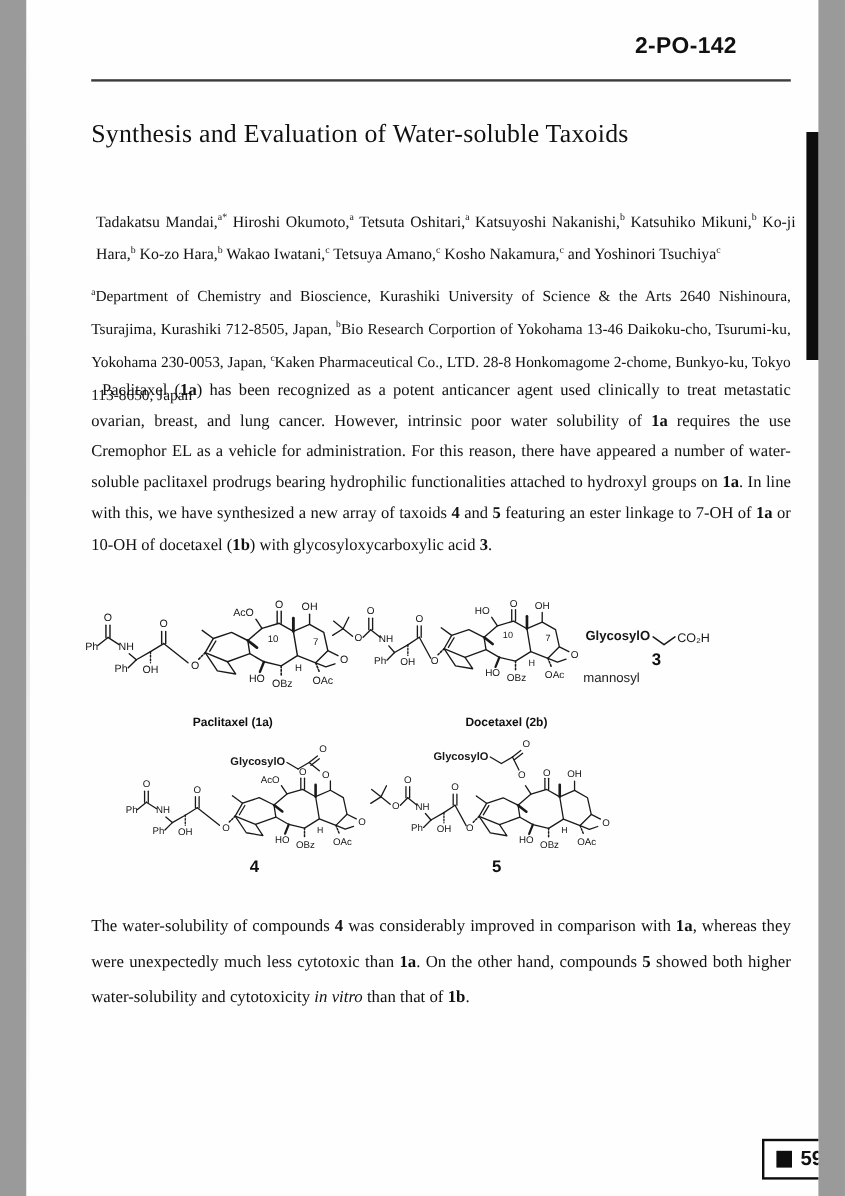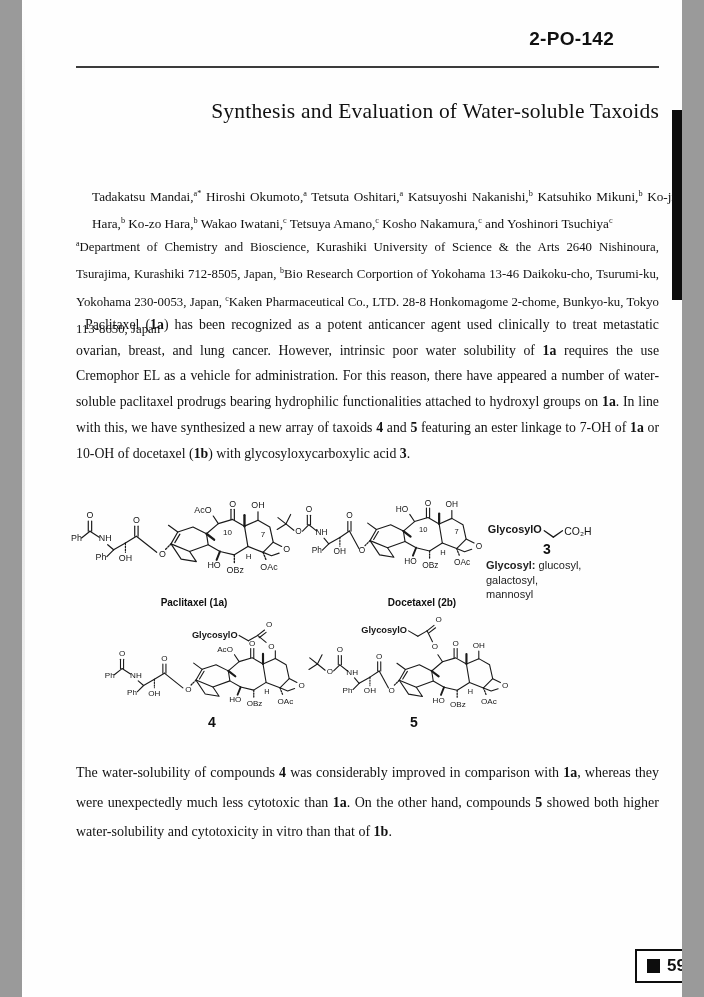--- a/index.html
+++ b/index.html
@@ -17,37 +17,37 @@
   .rule{position:absolute;left:54px;top:66px;width:583px;height:2px;background:#3c3c3c;}
   .poster-tab{
     position:absolute;left:650px;top:110px;width:40px;height:190px;background:#0d0d0d;
     display:flex;align-items:center;justify-content:center;
   }
   .poster-tab span{
     writing-mode:vertical-rl;color:#fff;white-space:nowrap;
     font-family:"Liberation Sans", sans-serif;font-weight:bold;font-size:14.5px;letter-spacing:.5px;
   }
   .title{
-    position:absolute;left:54px;top:99px;width:583px;text-align:right;
+    position:absolute;left:54px;top:99px;width:583px;text-align:left;
     font-size:21.5px;font-weight:normal;letter-spacing:.2px;margin:0;
   }
   .authors{
-    position:absolute;left:54px;top:167px;width:583px;margin:16px;
+    position:absolute;left:54px;top:167px;width:583px;margin:4px;
     font-size:13.2px;line-height:27px;text-align:justify;
   }
   .affiliations{
     position:absolute;left:54px;top:234px;width:583px;margin:0;
     font-size:12.8px;line-height:27.3px;text-align:justify;
   }
   .bodytext{margin:0;position:absolute;left:54px;width:583px;text-align:justify;}
   .p1{top:312px;font-size:13.8px;line-height:25.7px;text-indent:9px;}
   .p2{top:758px;font-size:14px;line-height:29.5px;}
   sup{font-size:.62em;line-height:0;}
   .b{font-weight:bold;}
-  .i{}
+  .i{font-style:italic;}
   
   .struct{position:absolute;}
   .struct path, .struct line{fill:none;stroke:#1a1a1a;stroke-width:1.4;stroke-linecap:round;stroke-linejoin:round;}
   .struct text{
     font-family:"Liberation Sans","DejaVu Sans",sans-serif;font-size:10.5px;fill:#151515;
     text-anchor:middle;
   }
   .struct text.num{font-size:9.5px;}
   .struct text.gly{font-weight:bold;font-size:12px;text-anchor:end;}
   .struct text.st{text-anchor:start;}
@@ -189,21 +189,20 @@
       <path d="M74,21 L84,14"></path>
     <text x="2" y="17" class="gly st" style="text-anchor:start">GlycosylO</text>
     <text x="86" y="19" class="st" style="font-size:11.5px">CO₂H</text>
   </svg>
 
   <div class="caption" style="left:87px;top:597px;width:170px">Paclitaxel (1a)</div>
   <div class="caption" style="left:315px;top:597px;width:170px">Docetaxel (2b)</div>
   <div class="caption" style="left:464px;top:541px;width:122px;font-size:14px">3</div>
 
   <div class="note">
-    <div><span class="nb">Glycosyl:</span><span> glucosyl, galactosyl,</span></div>
     <div>mannosyl</div>
   </div>
 
   <svg class="struct" style="left:80px;top:610px;width:208px" viewBox="0 0 270 132">
     <path d="M16,84 L26,76"></path>
       <path d="M24,76 L24,64"></path>
       <path d="M28,76 L28,64"></path>
     <path d="M26,76 L37,83"></path>
       <path d="M47,92 L54,98"></path>
       <path d="M54,98 L46,106"></path>

